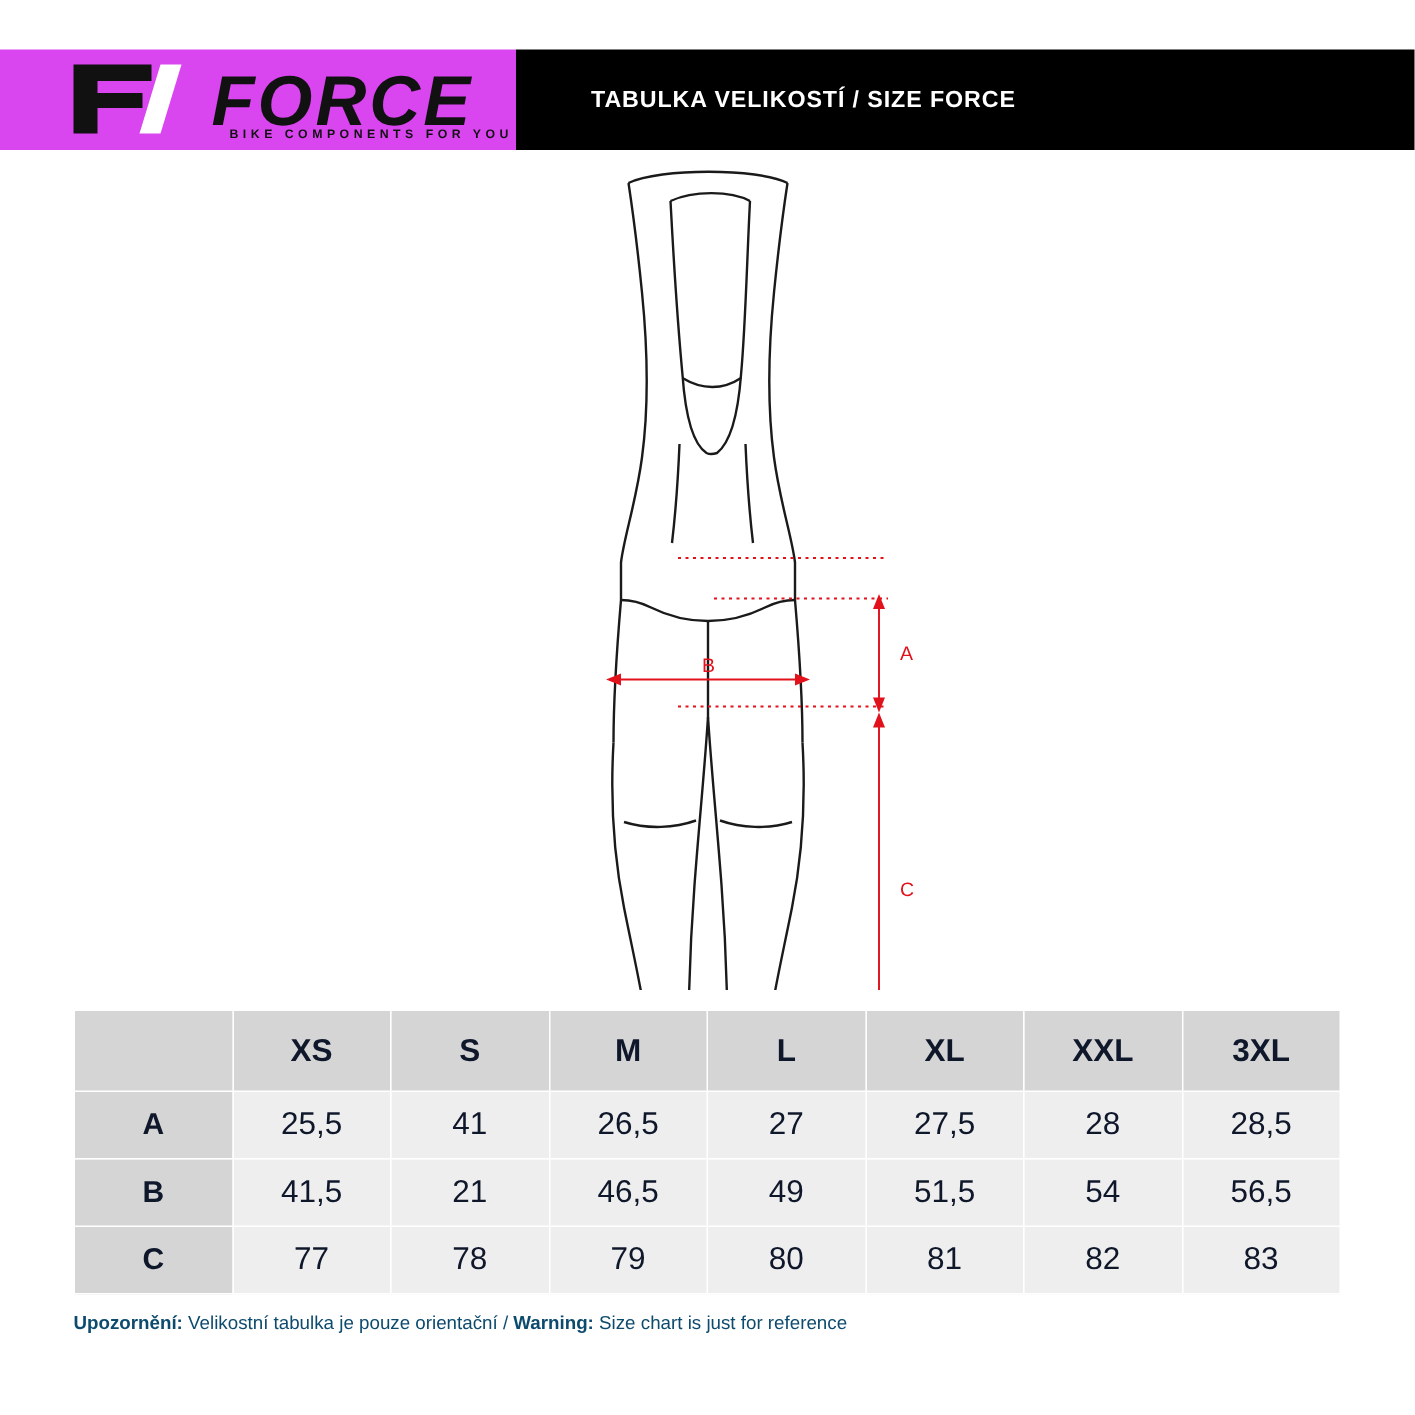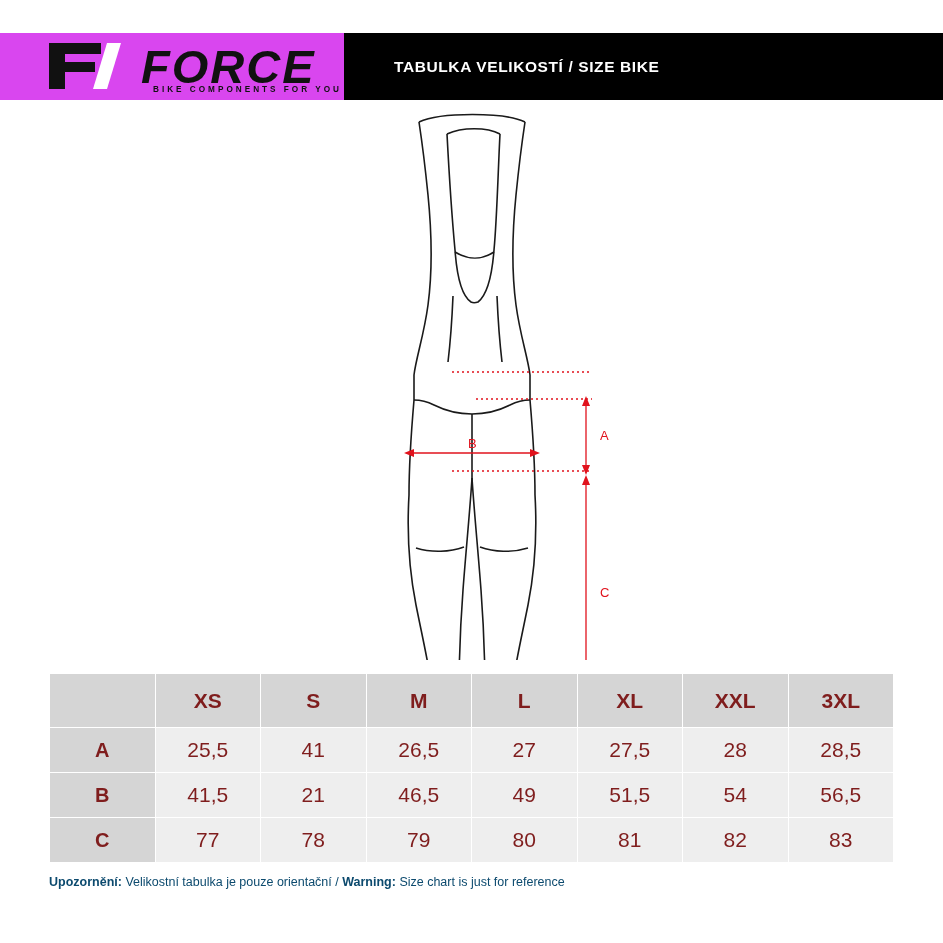--- a/index.html
+++ b/index.html
@@ -82,21 +82,21 @@
   }
   table.size-chart {
     border-collapse: collapse;
     width: 845px;
     table-layout: fixed;
   }
   table.size-chart td, table.size-chart th {
     border: 1px solid #ffffff;
     text-align: center;
     font-size: 18px;
-    color: #7f1d1d;
+    color: #0f172a;
     height: 44px;
     padding: 0;
   }
   table.size-chart thead th {
     background: #d5d5d5;
     font-weight: bold;
     font-size: 21px;
     height: 53px;
   }
   table.size-chart thead th.corner {
@@ -136,21 +136,21 @@
         <path d="M26 5 L53 5 L53 10 L30 10 L30 17 Z" fill="#ffffff" opacity="0"></path>
 
         <text x="96" y="42" font-family="Liberation Sans, sans-serif" font-size="47" font-weight="bold" font-style="italic" fill="#111111" letter-spacing="2">FORCE</text>
 
         <path d="M62 2 L76 2 L62 48 L48 48 Z" fill="#ffffff"></path>
       </svg>
       <div class="logo-sub">BIKE COMPONENTS FOR YOU</div>
     </div>
   </div>
   <div class="header-title-bar">
-    <div class="header-title">TABULKA VELIKOSTÍ / SIZE BIKE</div>
+    <div class="header-title">TABULKA VELIKOSTÍ / SIZE FORCE</div>
   </div>
 </div>
 
 <div class="illus">
   <svg width="943" height="560" viewBox="0 0 943 560">
     <g fill="none" stroke="#1a1a1a" stroke-width="1.6" stroke-linejoin="round">
 
       <path d="M419 22 C 419 22, 424 55, 428 95 C 432 135, 432 175, 428 205
                C 424 235, 416 258, 414 275
                L 414 300"></path>

